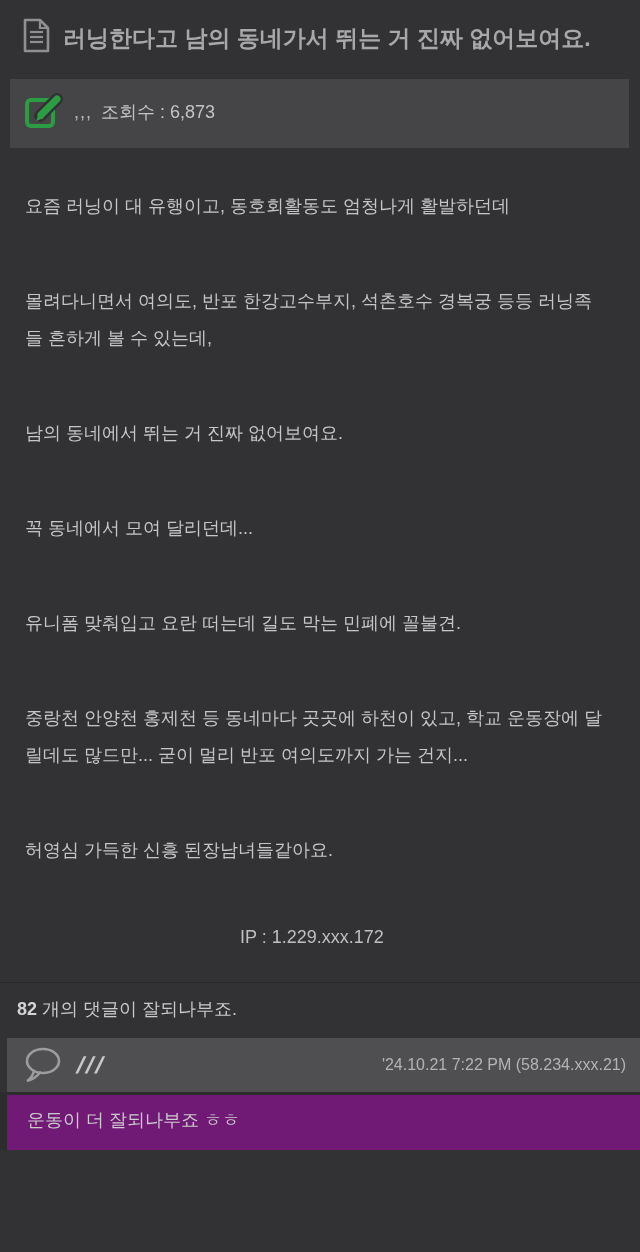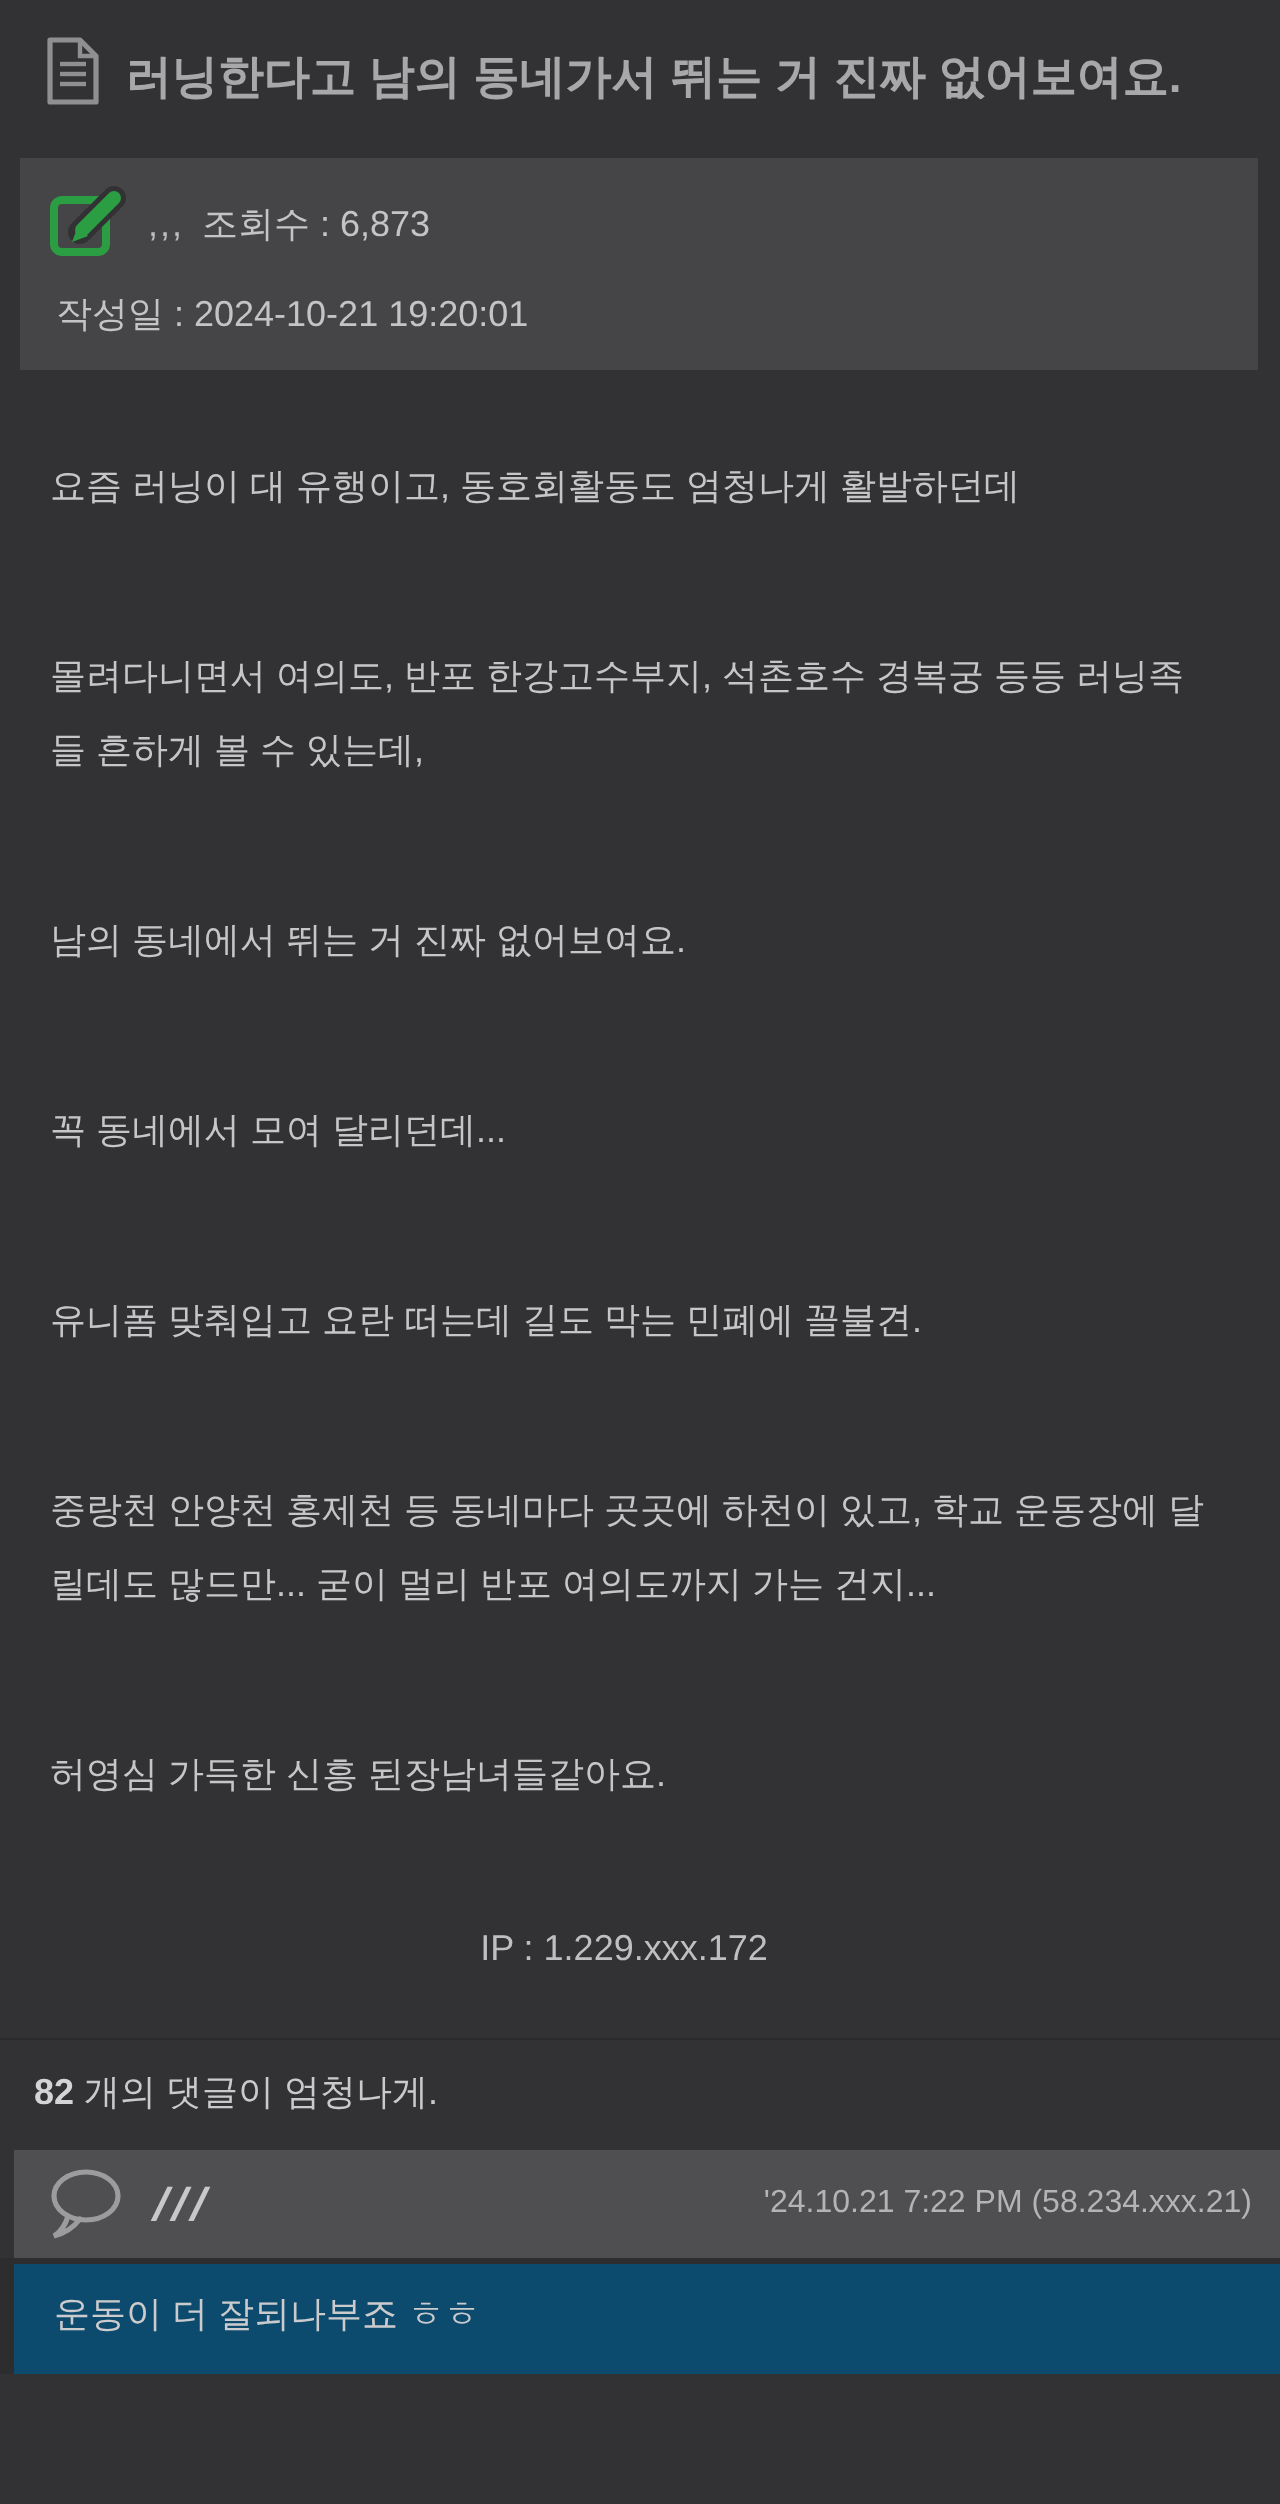--- a/index.html
+++ b/index.html
@@ -91,21 +91,21 @@
   }
   .comment-spacer { flex: 1; }
   .comment-timestamp {
     font-size: 16px;
     color: #b4b4b6;
     white-space: nowrap;
   }
   .comment-body {
     border-left: 7px solid #2d2d2f;
     border-top: 3px solid #2d2d2f;
-    background: #0c4a6e;
+    background: #701a75;
     min-height: 48px;
     padding: 13px 16px 18px 20px;
     font-size: 18px;
     color: #cbcbcd;
   }
 </style>
 </head>
 <body>
 
 <div class="title-row">
@@ -124,37 +124,36 @@
   <div class="meta-row1">
     <svg class="edit-icon" width="40" height="40" viewBox="0 0 40 40">
       <rect x="4" y="8" width="26" height="26" rx="4" fill="none" stroke="#2b9e44" stroke-width="4"></rect>
       <line x1="34" y1="7" x2="17" y2="24" stroke="#323234" stroke-width="12" stroke-linecap="round"></line>
       <line x1="34" y1="7" x2="18" y2="23" stroke="#2b9e44" stroke-width="7" stroke-linecap="round"></line>
       <path d="M16 21 l5 5 l-8 3 z" fill="#2b9e44"></path>
     </svg>
     <span class="meta-author">,,,</span>
     <span class="meta-views">조회수 : 6,873</span>
   </div>
-  <div class="meta-row2">작성일 : 2024-10-21 19:20:01</div>
 </div>
 
 <div class="post-body">
   <p>요즘 러닝이 대 유행이고, 동호회활동도 엄청나게 활발하던데</p>
   <p>몰려다니면서 여의도, 반포 한강고수부지, 석촌호수 경복궁 등등 러닝족 들 흔하게 볼 수 있는데,</p>
   <p>남의 동네에서 뛰는 거 진짜 없어보여요.</p>
   <p>꼭 동네에서 모여 달리던데...</p>
   <p>유니폼 맞춰입고 요란 떠는데 길도 막는 민폐에 꼴불견.</p>
   <p>중랑천 안양천 홍제천 등 동네마다 곳곳에 하천이 있고, 학교 운동장에 달릴데도 많드만... 굳이 멀리 반포 여의도까지 가는 건지...</p>
   <p>허영심 가득한 신흥 된장남녀들같아요.</p>
 </div>
 
 <div class="ip-line">IP : 1.229.xxx.172</div>
 
 <div class="comments-count">
-  <span class="count-num">82</span><span> 개의 댓글이 엄청나게.</span>
+  <span class="count-num">82</span><span> 개의 댓글이 잘되나부죠.</span>
 </div>
 
 <div class="comment-header">
   <svg class="bubble-icon" width="42" height="36" viewBox="0 0 42 36">
     <ellipse cx="21" cy="14" rx="16" ry="12" fill="none" stroke="#9c9c9e" stroke-width="2.6"></ellipse>
     <path d="M12 24 Q10 31 5 34 Q13 32 18 25.5" fill="none" stroke="#9c9c9e" stroke-width="2.6" stroke-linecap="round"></path>
   </svg>
   <span class="comment-author">///</span>
   <span class="comment-spacer"></span>
   <span class="comment-timestamp">'24.10.21 7:22 PM (58.234.xxx.21)</span>

